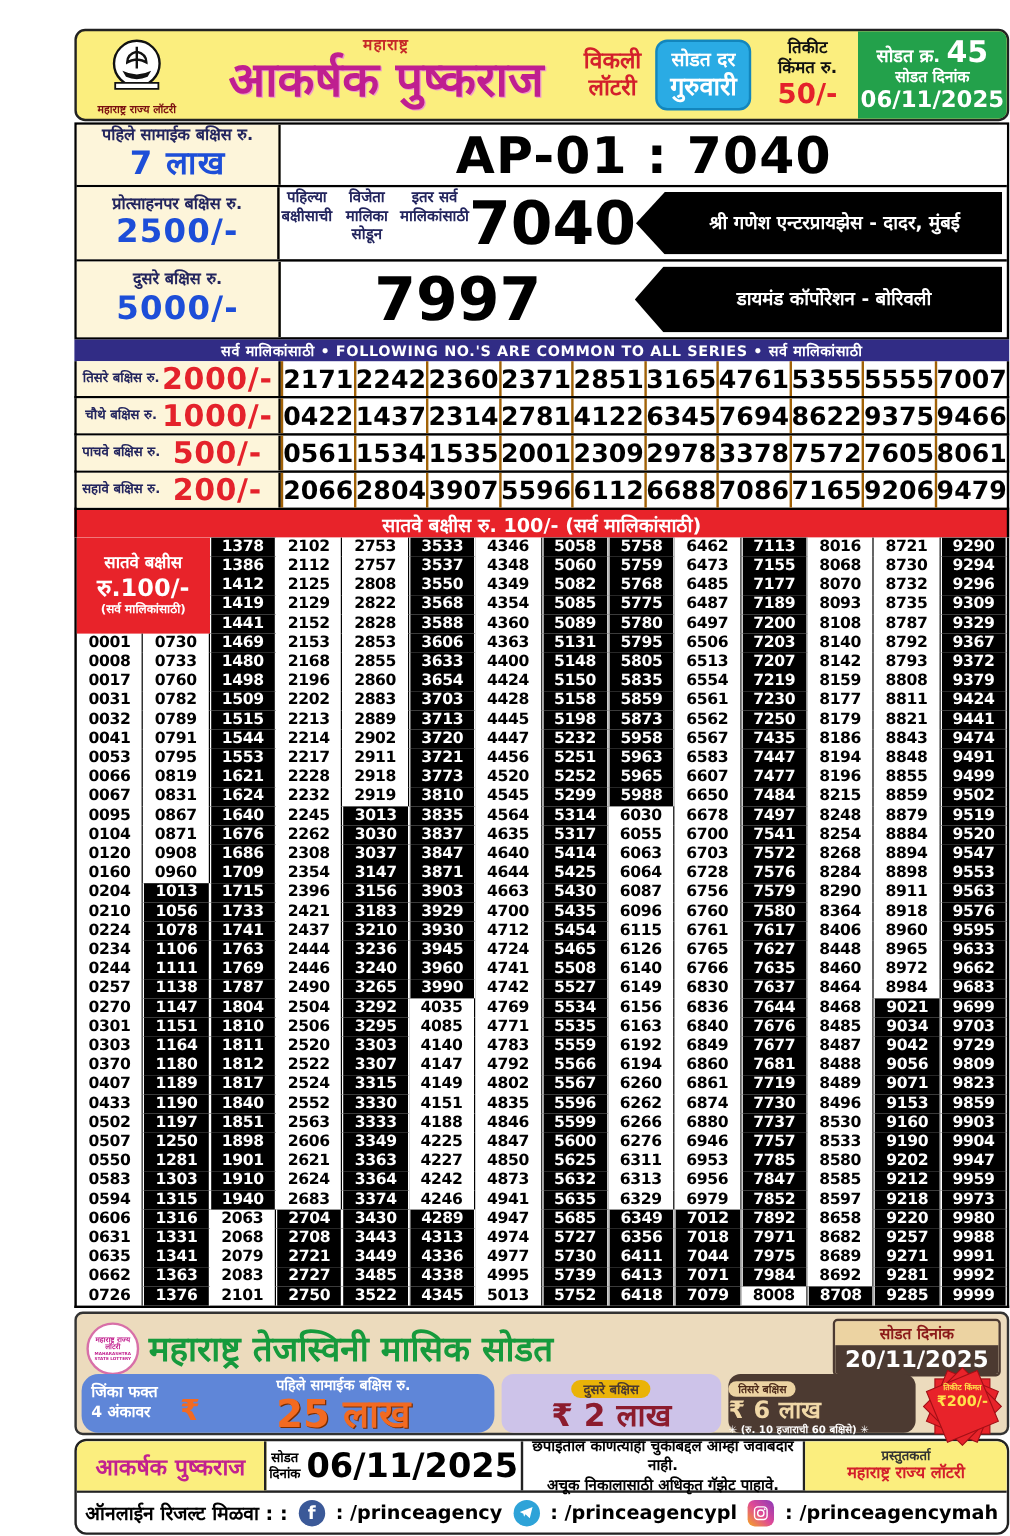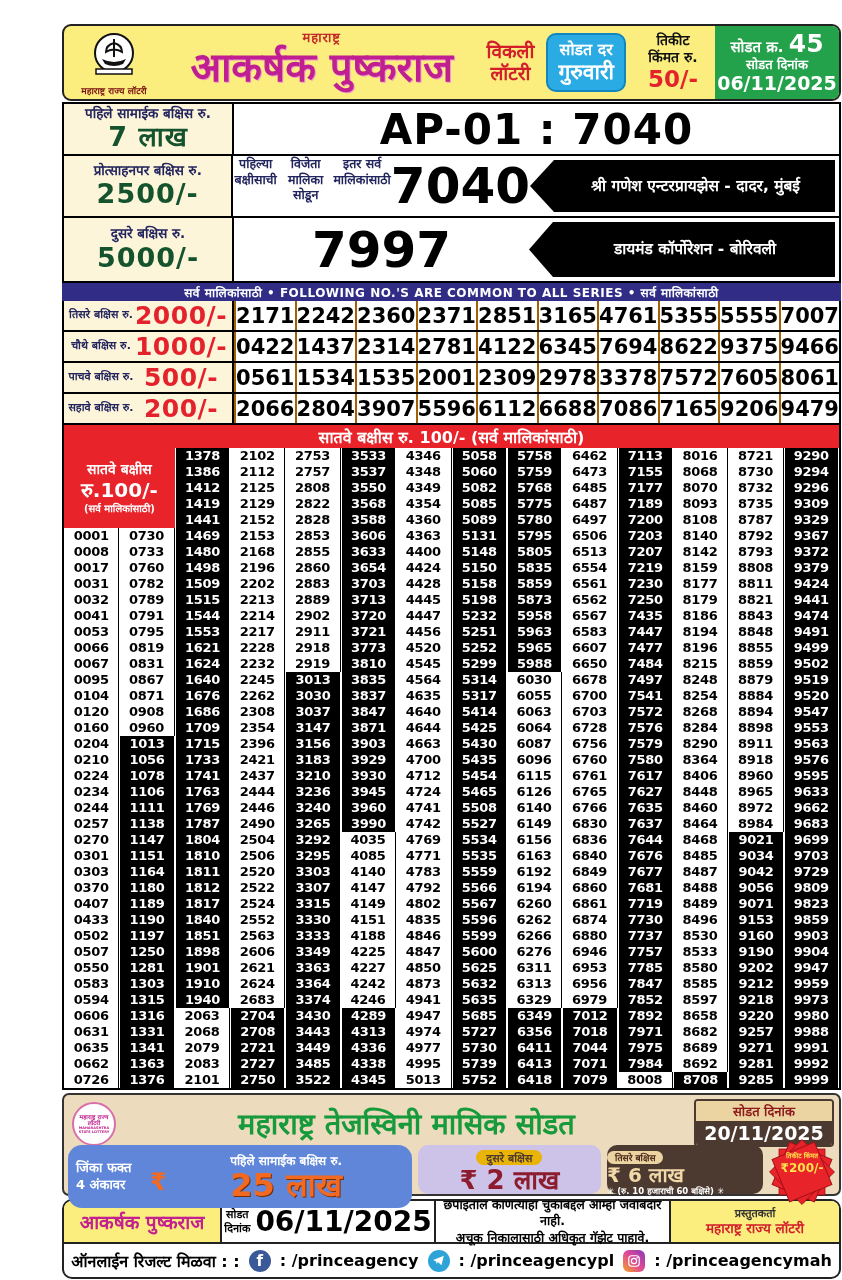--- a/index.html
+++ b/index.html
@@ -21,21 +21,21 @@
   .greenbox{width:124px;background:#23a14b;color:#fff;text-align:center;display:flex;flex-direction:column;justify-content:center;line-height:1.15;padding:2px}
   .greenbox .no{font-size:15px;font-weight:700}.greenbox .no b{font-size:25px}
   .greenbox .dl{font-size:13px;font-weight:700}.greenbox .dt{font-size:19px;font-weight:800}
 
   
   .ptable{border:2.5px solid #000;border-top:2px solid #000;margin-top:1px}
   .prow{display:flex;align-items:stretch;border-bottom:2.5px solid #000}
   .prow:last-child{border-bottom:none}
   .lblcell{width:170px;background:#fdf5da;border-right:2.5px solid #000;text-align:center;display:flex;flex-direction:column;justify-content:center;line-height:1.15;padding:2px}
   .lblcell .t{font-size:13.5px;font-weight:700;color:#23255e}
-  .lblcell .a{font-size:27px;font-weight:800;color:#14532d;letter-spacing:1px}
+  .lblcell .a{font-size:27px;font-weight:800;color:#1d4ed8;letter-spacing:1px}
   .bignum{flex:1;display:flex;align-items:center;justify-content:center;font-weight:800;color:#000;background:#fff}
   .row1{height:52px}.row1 .bignum{font-size:42px;letter-spacing:1px}
   .row2{height:62px}.row3{height:63px}
   .notecell{width:158px;display:flex;justify-content:center;text-align:center;font-size:12.5px;font-weight:700;color:#23255e;line-height:1.25}
   .midnum{flex:1;display:flex;align-items:center;justify-content:center;font-size:50px;font-weight:800}
   .seller{width:306px;margin:4px 4px 4px 0;background:#000;color:#fff;display:flex;align-items:center;justify-content:center;text-align:center;font-size:15.5px;font-weight:700;clip-path:polygon(0 50%,24px 0,100% 0,100% 100%,24px 100%);padding-left:26px;line-height:1.2}
 
   .seriesbar{height:18px;background:#312c85;color:#fff;font-size:12px;font-weight:700;display:flex;align-items:center;justify-content:center;letter-spacing:.5px}
 
   
@@ -53,26 +53,26 @@
   .sidelbl .s1{font-size:14px;font-weight:700}
   .sidelbl .s2{font-size:20px;font-weight:800}
   .sidelbl .s3{font-size:10px;font-weight:700}
   .gc{font-size:13px;font-weight:700;text-align:center;line-height:15px;border-right:1.5px solid #000;color:#000;letter-spacing:-.3px}
   .gc.dk{background:#000;color:#fff;border-left:1.5px solid #fff;border-right:1.5px solid #fff}
 
   
   .monthly{position:relative;height:103px;margin-top:3px;background:#ecdbbd;border:2px solid #333;border-radius:7px}
   .m-logo{position:absolute;left:8px;top:7px;width:44px;height:44px;border-radius:50%;background:#fff;border:2px solid #d86fa8;display:flex;flex-direction:column;align-items:center;justify-content:center;text-align:center;color:#c2218f;line-height:1.1}
   .m-logo .a{font-size:6px;font-weight:700}.m-logo .b{font-size:3.5px;font-weight:700}
-  .m-title{position:absolute;left:60px;right:150px;top:8px;text-align:center;font-size:29px;font-weight:800;color:#169a3c;white-space:nowrap}
+  .m-title{position:absolute;left:60px;right:150px;top:8px;font-size:29px;font-weight:800;color:#169a3c;white-space:nowrap}
   .m-date{position:absolute;right:5px;top:4px;width:140px;border:2px solid #4c3a31;border-radius:4px;overflow:hidden;text-align:center}
   .m-date .dl{background:#ecd3a2;color:#8b1a1a;font-size:13px;font-weight:800;padding:1px 0}
   .m-date .dv{background:#4c3a31;color:#fff;font-size:19px;font-weight:800;padding:1px 0}
   .m-row{position:absolute;left:4px;right:4px;top:50px;display:flex;gap:6px;align-items:stretch}
-  .m-first{width:348px;height:63px;background:#5f86d8;border-radius:14px;display:flex;align-items:center;padding:2px 8px}
+  .m-first{width:348px;height:49px;background:#5f86d8;border-radius:14px;display:flex;align-items:center;padding:2px 8px}
   .m-first .tag{width:74px;color:#fff;font-size:13px;font-weight:800;line-height:1.25}
   .m-first .rs{color:#f26a21;font-size:24px;font-weight:800;margin:10px 2px 0 0}
   .m-first .col{flex:1;text-align:center}
   .m-first .lab{font-size:12px;font-weight:700;color:#fff;white-space:nowrap}
   .m-first .amt{font-size:32px;font-weight:800;color:#f26a21;line-height:1;text-shadow:1px 1px 0 #7a2d00;white-space:nowrap}
   .m-second{width:186px;height:49px;background:#cdc3e9;border-radius:10px;text-align:center;padding-top:2px}
   .m-second .pill{display:inline-block;background:#eab308;border-radius:8px;font-size:11px;font-weight:800;color:#4c3a31;padding:0 10px}
   .m-second .amt{font-size:26px;font-weight:800;color:#8c1c2e;line-height:1.1}
   .m-third{width:158px;height:49px;background:#4c3a31;border-radius:10px;color:#fff;padding-top:1px}
   .m-third .pill{display:inline-block;background:#ecd3a2;border-radius:8px;font-size:9px;font-weight:800;color:#4c2a1a;padding:0 8px}

